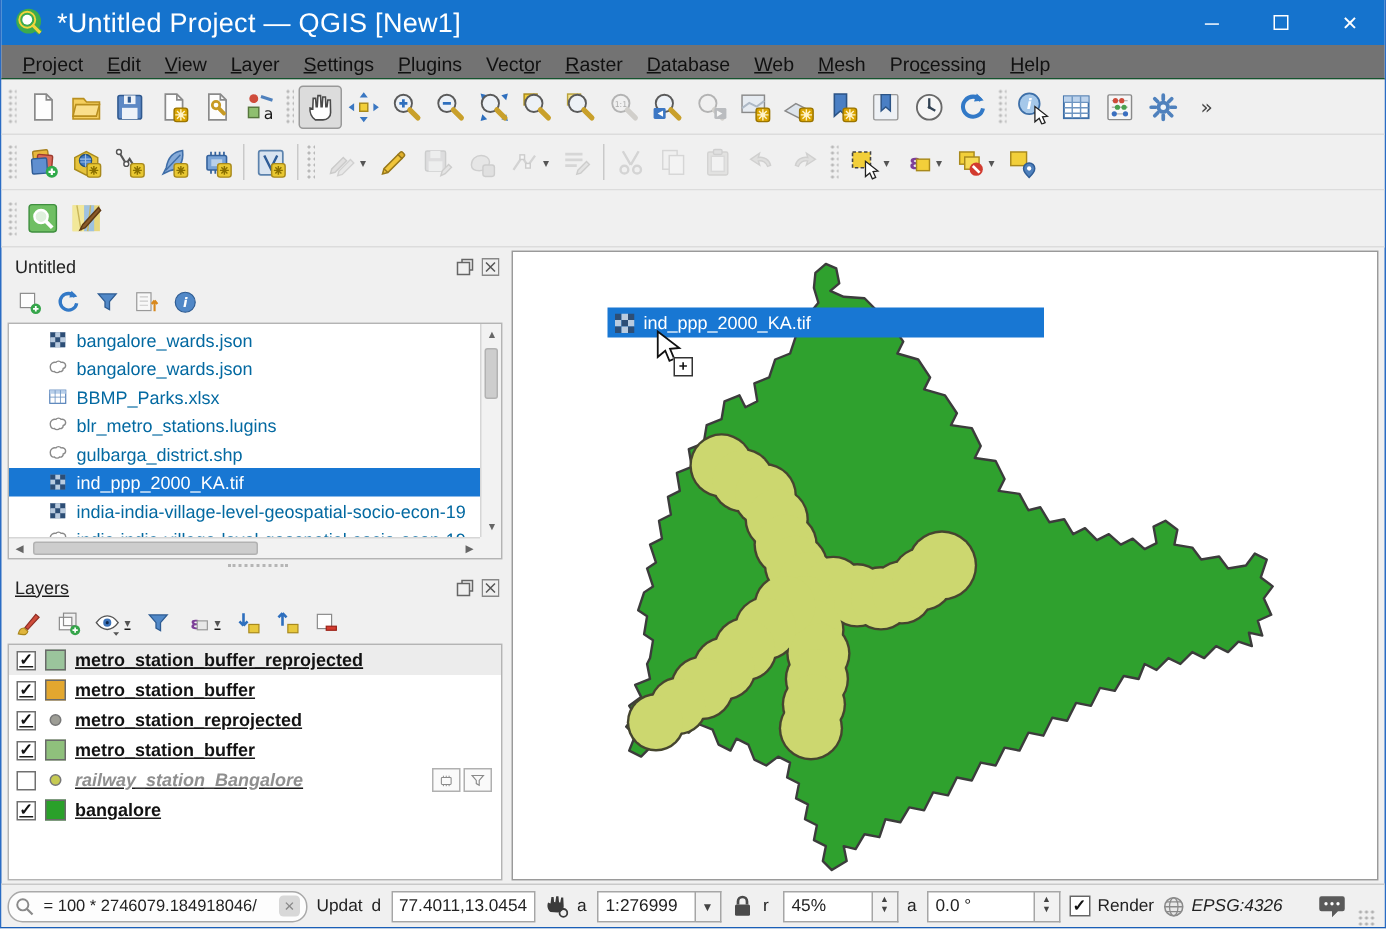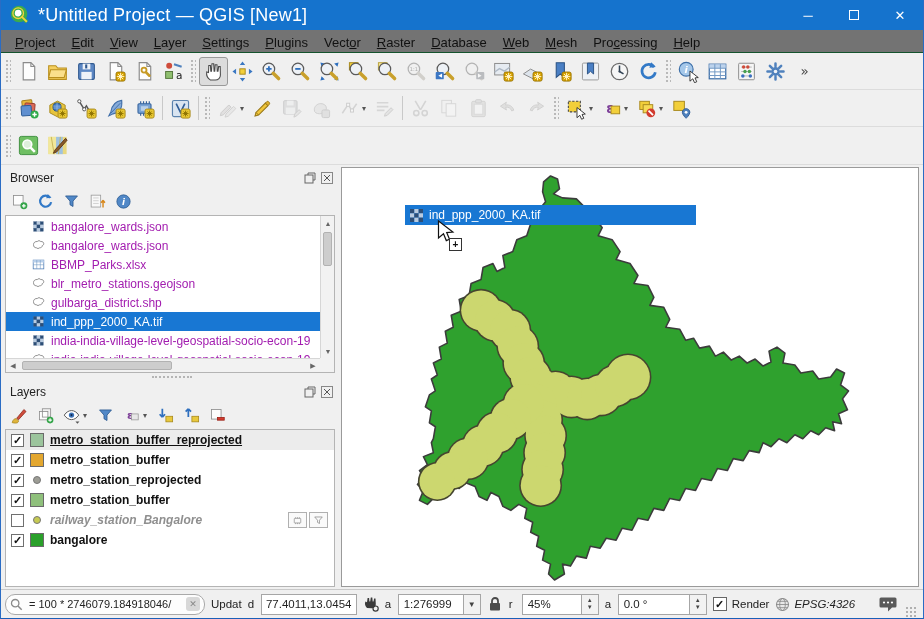--- a/index.html
+++ b/index.html
@@ -32,32 +32,32 @@
   .dd { font-size:8px; color:#555; margin-left:-2px; width:8px; flex:none; }
   .sep { width:1px; height:24px; background:#c9c9c9; margin:0 3px; flex:none; }
   .handle { width:6px; height:24px; margin:0 3px 0 2px; flex:none;
             background-image:radial-gradient(#b9b9b9 1px, transparent 1.1px); background-size:4px 4px; }
 
   
   .main { flex:1; display:flex; min-height:0; }
   .dock { width:337px; flex:none; display:flex; flex-direction:column; padding:2px 0 2px 4px; }
   .panel { display:flex; flex-direction:column; min-height:0; }
   .panel.browser { height:206px; flex:none; }
-  .panel.layerspanel { flex:1; }
+  .panel.layerspanel { flex:1;text-decoration:underline; }
   .phead { height:21px; display:flex; align-items:center; padding:0 4px 0 5px; font-size:12px; color:#222; flex:none; }
   .pbtns { margin-left:auto; display:flex; gap:3px; }
   .pbtn { width:14px; height:14px; display:flex; align-items:center; justify-content:center; color:#555; }
   .pbtn svg { width:12px; height:12px; }
   .ptools { height:27px; display:flex; align-items:center; gap:2px; padding-left:2px; flex:none; }
   .ptools .tbtn { width:24px; height:24px; }
   .ptools .tbtn svg { width:19px; height:19px; }
 
   .treewrap { flex:1; position:relative; border:1px solid #b4b4b4; background:#fff; margin-right:3px; overflow:hidden; }
   .tree { position:absolute; left:0; top:1px; right:14px; bottom:14px; overflow:hidden; }
-  .trow { height:19px; display:flex; align-items:center; gap:5px; padding-left:25px; white-space:nowrap; font-size:12px; color:#a21caf; }
+  .trow { height:19px; display:flex; align-items:center; gap:5px; padding-left:25px; white-space:nowrap; font-size:12px; color:#0369a1; }
   .trow svg { width:15px; height:15px; flex:none; }
   .trow.selected { background:#1877d3; color:#fff; }
   .vscroll { position:absolute; top:0; right:0; bottom:14px; width:14px; background:#f2f2f2; border-left:1px solid #d6d6d6; }
   .hscroll { position:absolute; left:0; right:14px; bottom:0; height:14px; background:#f2f2f2; border-top:1px solid #d6d6d6; }
   .sb-arrow { position:absolute; width:14px; height:14px; display:flex; align-items:center; justify-content:center; font-size:7px; color:#666; }
   .vthumb { position:absolute; left:2px; right:2px; top:16px; height:34px; background:#cdcdcd; border:1px solid #b2b2b2; border-radius:2px; }
   .hthumb { position:absolute; top:2px; bottom:2px; left:16px; width:150px; background:#cdcdcd; border:1px solid #b2b2b2; border-radius:2px; }
   .sbcorner { position:absolute; right:0; bottom:0; width:14px; height:14px; background:#f2f2f2; }
 
   .llist { flex:1; border:1px solid #b4b4b4; background:#fff; margin-right:3px; overflow:hidden; }
@@ -537,21 +537,21 @@
           <path d="M20.5 4.5L9.5 16.5l-1.8 3.6 3.6-1.5L22 6.5z" fill="#8a5a2a" stroke="#5f3a15"></path>
         </svg>
       </span>
     </div>
 
   <div class="main">
     <div class="dock">
 
       <div class="panel browser">
         <div class="phead">
-          <span>Browser</span>
+          <span>Untitled</span>
           <span class="pbtns">
             <span class="pbtn">
                 <svg viewBox="0 0 12 12">
                   <rect x="1" y="3" width="8" height="8" fill="none" stroke="#666"></rect>
                   <path d="M4 3V1h7v7h-2" fill="none" stroke="#666"></path>
                 </svg>
               </span>
             <span class="pbtn">
                 <svg viewBox="0 0 12 12">
                   <rect x="0.5" y="0.5" width="11" height="11" fill="none" stroke="#888"></rect>
@@ -622,21 +622,21 @@
                   <rect x="3.5" y="5" width="17" height="14" fill="#fff" stroke="#4a7ab5" stroke-width="1.2"></rect>
                   <rect x="3.5" y="5" width="17" height="3.8" fill="#b9d0ea"></rect>
                   <path d="M3.5 12.4h17M9.2 5v14M14.9 5v14" stroke="#6f96c2" stroke-width=".9"></path>
                 </svg>
                 <span>BBMP_Parks.xlsx</span>
               </div>
               <div class="trow">
                 <svg viewBox="0 0 24 24">
                   <path d="M4 10.5c0-3.2 3-5.4 6-4.8 1.2-1.8 4.4-1.8 5.6 0 2.8-.6 4.8 1.4 4.8 3.4 0 1.6-1 2.8-2.6 3.2.2 2-1.6 3.6-3.8 3.2-1.2 1.6-4.4 1.6-5.6 0C5.6 16 4 13.6 4 10.5z" fill="none" stroke="#8a8a8a" stroke-width="1.5"></path>
                 </svg>
-                <span>blr_metro_stations.geojson</span>
+                <span>blr_metro_stations.lugins</span>
               </div>
               <div class="trow">
                 <svg viewBox="0 0 24 24">
                   <path d="M4 10.5c0-3.2 3-5.4 6-4.8 1.2-1.8 4.4-1.8 5.6 0 2.8-.6 4.8 1.4 4.8 3.4 0 1.6-1 2.8-2.6 3.2.2 2-1.6 3.6-3.8 3.2-1.2 1.6-4.4 1.6-5.6 0C5.6 16 4 13.6 4 10.5z" fill="none" stroke="#8a8a8a" stroke-width="1.5"></path>
                 </svg>
                 <span>gulbarga_district.shp</span>
               </div>
               <div class="trow selected">
                 <svg viewBox="0 0 24 24">
                   <g stroke="#5a7699" stroke-width=".3">

